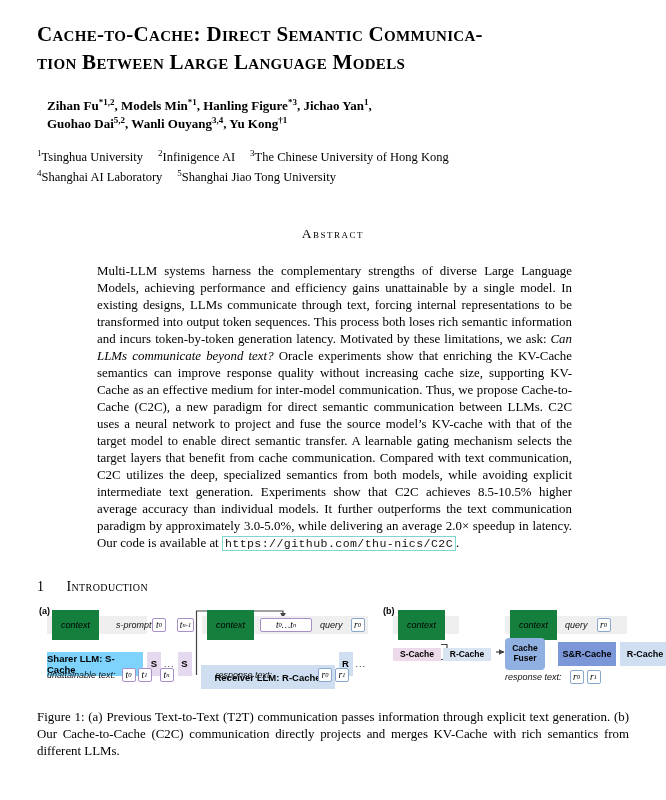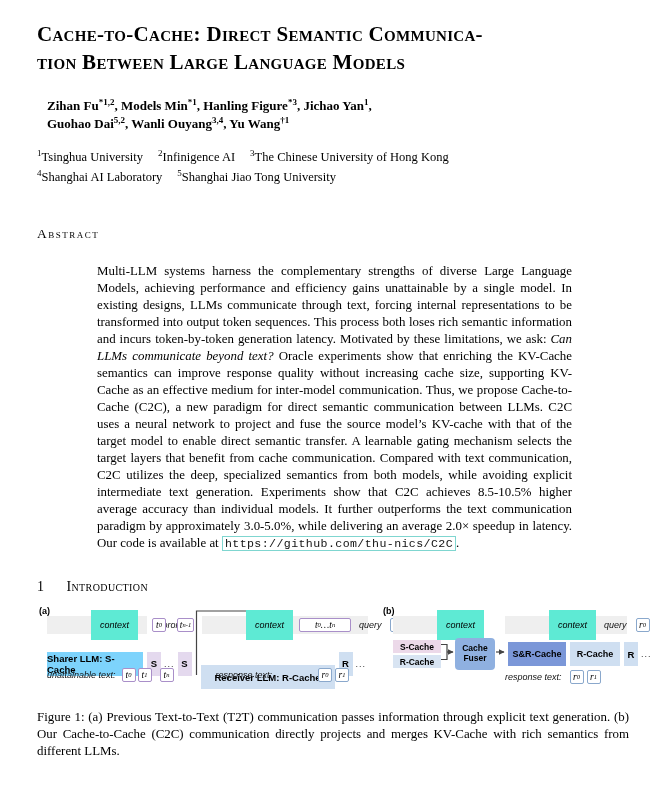--- a/index.html
+++ b/index.html
@@ -21,21 +21,21 @@
   .authors sup { font-size:9px; font-weight:bold; }
 
   
   .affils { margin-top:14px; font-size:12.5px; line-height:1.4; }
   .affils sup { font-size:9px; }
   .affil-item { margin-right:15px; }
   .affil-item:last-child { margin-right:0; }
 
   
   .abstract-heading {
-    text-align:left; font-variant:small-caps; font-size:13.5px;
+    text-align:center; font-variant:small-caps; font-size:13.5px;
     letter-spacing:1.5px; margin-top:40px; font-weight:normal;
   }
   .abstract-body {
     margin:21px 57px 0 60px; font-size:12.9px; line-height:17px;
     text-align:justify;
   }
   .abstract-body .it { font-style:italic; }
   .code-link {
     font-family:"Liberation Mono", monospace; font-size:11.6px;
     border:1px solid #7fd6d0; padding:0 2px; text-decoration:none; color:#111;
@@ -45,42 +45,42 @@
   
   .section-heading { margin-top:27px; font-size:14px; font-variant:small-caps; letter-spacing:0.4px; }
   .section-heading .sec-title { margin-left:22px; }
 
   
   .fig { position:relative; height:96px; margin-top:11px; font-family:"Liberation Sans", sans-serif; }
   .fig-svg { position:absolute; left:0; top:0; pointer-events:none; }
   .panel-label { position:absolute; top:0; font-size:9px; font-weight:bold; }
   .frow { position:absolute; display:flex; align-items:center; }
   .strip { background:#efefef; display:flex; align-items:center; height:18px; padding:0 5px; box-sizing:border-box; }
-  .ctx-chip { background:#5eead4; font-style:italic; font-size:9px; padding:10px 9px;margin-left:39px; }
+  .ctx-chip { background:#15803d; font-style:italic; font-size:9px; padding:10px 9px; }
   .lbl { font-style:italic; font-size:9px; color:#111; white-space:nowrap; }
   .tok {
     width:14px; height:14px; box-sizing:border-box; background:#fff;
     border:1px solid #999; border-radius:2px;
     display:flex; align-items:center; justify-content:center;
     font-family:"Liberation Serif", serif; font-style:italic; font-size:9.5px;
     flex:0 0 auto;
   }
   .tok sub { font-size:6.5px; line-height:0; font-style:italic; }
   .tok.wide { width:52px; }
   .tok-p { border-color:#a98fc9; }
   .tok-b { border-color:#8aa8cc; }
   .bar { height:24px; display:flex; align-items:center; justify-content:center; font-weight:bold; font-size:9.5px; flex:0 0 auto; }
   .bar-sharer { background:#7dd3fc; width:96px; }
   .bar-recv  { background:#cfdff1; width:134px; }
   .mchip { width:14px; height:24px; display:flex; align-items:center; justify-content:center; font-weight:bold; font-size:9.5px; flex:0 0 auto; }
   .mchip-s { background:#e4d9ee; }
   .mchip-r { background:#cfdff1; }
   .dots { font-size:9px; letter-spacing:1px; color:#333; }
   
-  .stack { display:flex; flex-direction:column; gap:2px; }
+  .stack { display:flex; gap:2px; }
   .cache-chip { width:48px; height:13px; display:flex; align-items:center; justify-content:center; font-weight:bold; font-size:8.5px; }
   .scache { background:#ecd9e9; }
   .rcache-sm { background:#d8e4f2; }
   .fuser {
     width:40px; height:32px; background:#8fb0e0; border-radius:4px;
     display:flex; flex-direction:column; align-items:center; justify-content:center;
     font-weight:bold; font-size:8.5px; line-height:1.15;
   }
   .srcache { background:#7b97d8; width:58px; height:24px; display:flex; align-items:center; justify-content:center; font-weight:bold; font-size:9px; }
   .rcache-md { background:#cfdff1; width:50px; height:24px; display:flex; align-items:center; justify-content:center; font-weight:bold; font-size:9px; }
@@ -94,21 +94,21 @@
 <div class="page">
   <div class="content">
 
     <div class="title">
       <div>Cache-to-Cache: Direct Semantic Communica-</div>
       <div>tion Between Large Language Models</div>
     </div>
 
     <div class="authors">
       <div><span><span>Zihan Fu</span><sup>*1,2</sup><span>, </span></span><span><span>Models Min</span><sup>*1</sup><span>, </span></span><span><span>Hanling Figure</span><sup>*3</sup><span>, </span></span><span><span>Jichao Yan</span><sup>1</sup><span>,</span></span></div>
-      <div><span><span>Guohao Dai</span><sup>5,2</sup><span>, </span></span><span><span>Wanli Ouyang</span><sup>3,4</sup><span>, </span></span><span><span>Yu Wang</span><sup>†1</sup><span></span></span></div>
+      <div><span><span>Guohao Dai</span><sup>5,2</sup><span>, </span></span><span><span>Wanli Ouyang</span><sup>3,4</sup><span>, </span></span><span><span>Yu Kong</span><sup>†1</sup><span></span></span></div>
     </div>
 
     <div class="affils">
       <div><span class="affil-item"><sup>1</sup><span>Tsinghua University</span></span><span class="affil-item"><sup>2</sup><span>Infinigence AI</span></span><span class="affil-item"><sup>3</sup><span>The Chinese University of Hong Kong</span></span></div>
       <div><span class="affil-item"><sup>4</sup><span>Shanghai AI Laboratory</span></span><span class="affil-item"><sup>5</sup><span>Shanghai Jiao Tong University</span></span></div>
     </div>
 
     <div class="abstract-heading">Abstract</div>
 
     <div class="abstract-body"><span>Multi-LLM systems harness the complementary strengths of diverse Large Language Models, achieving performance and efficiency gains unattainable by a single model. In existing designs, LLMs communicate through text, forcing internal representations to be transformed into output token sequences. This process both loses rich semantic information and incurs token-by-token generation latency. Motivated by these limitations, we ask: </span><span class="it">Can LLMs communicate beyond text?</span><span> Oracle experiments show that enriching the KV-Cache semantics can improve response quality without increasing cache size, supporting KV-Cache as an effective medium for inter-model communication. Thus, we propose Cache-to-Cache (C2C), a new paradigm for direct semantic communication between LLMs. C2C uses a neural network to project and fuse the source model’s KV-cache with that of the target model to enable direct semantic transfer. A learnable gating mechanism selects the target layers that benefit from cache communication. Compared with text communication, C2C utilizes the deep, specialized semantics from both models, while avoiding explicit intermediate text generation. Experiments show that C2C achieves 8.5-10.5% higher average accuracy than individual models. It further outperforms the text communication paradigm by approximately 3.0-5.0%, while delivering an average 2.0× speedup in latency. Our code is available at </span><a href="#" class="code-link">https://github.com/thu-nics/C2C</a><span>.</span></div>

